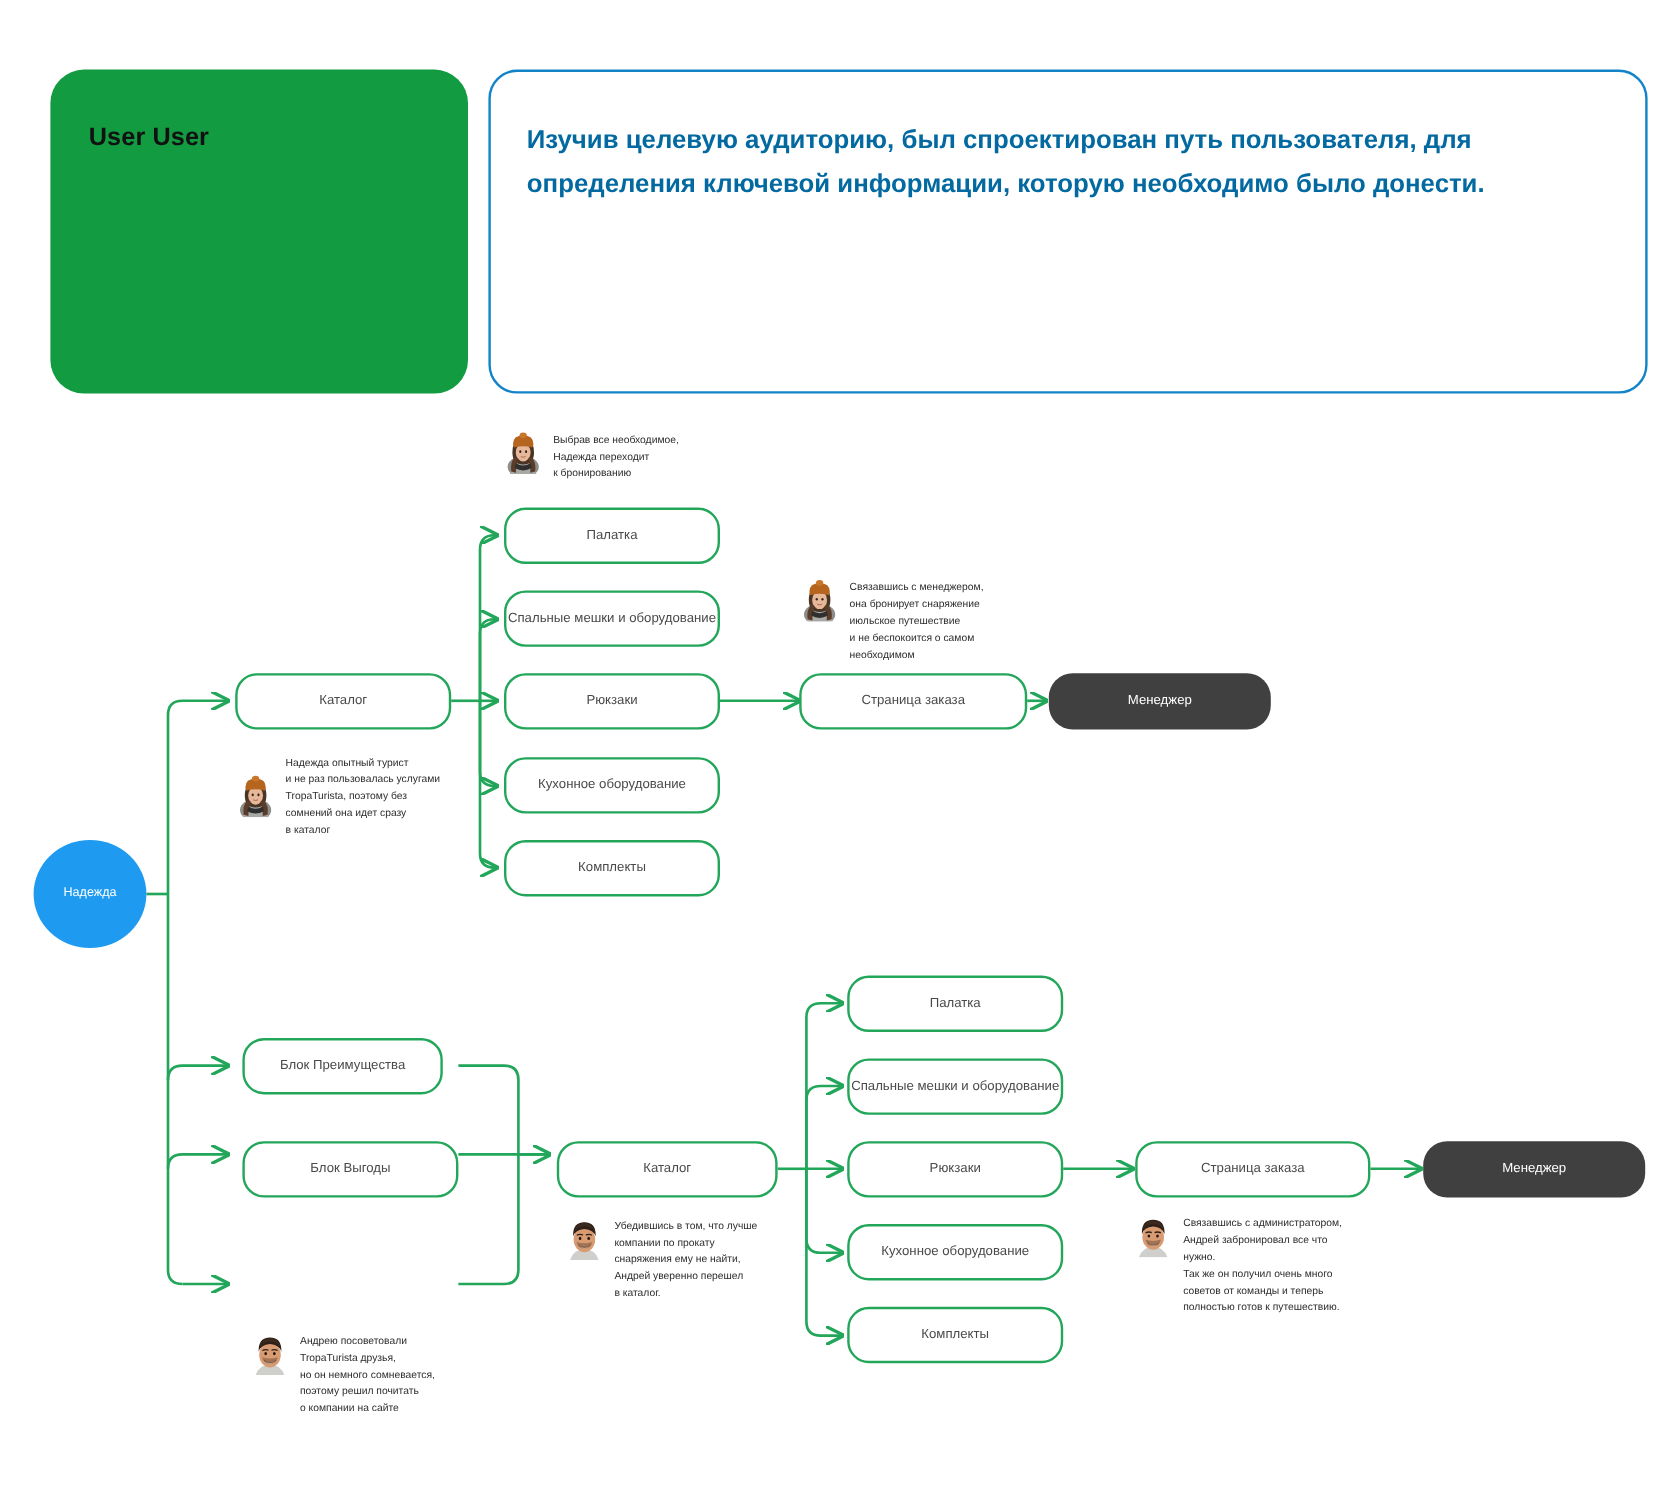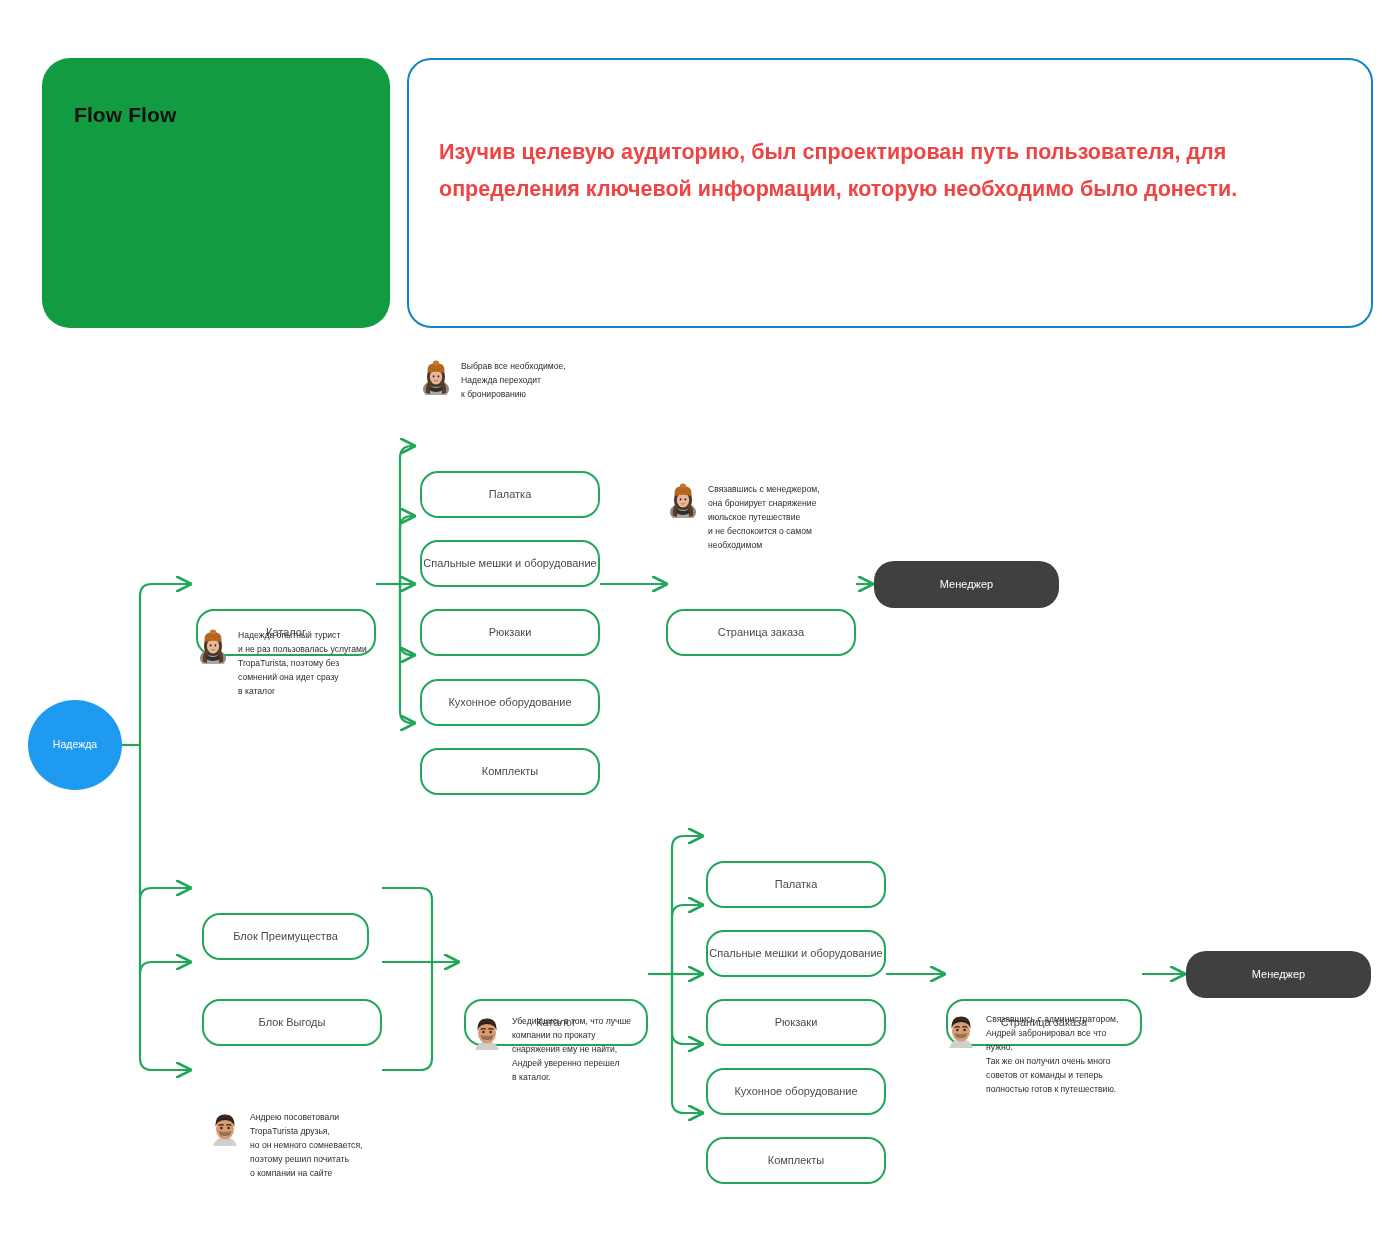--- a/index.html
+++ b/index.html
@@ -48,22 +48,21 @@
     box-sizing: border-box;
   }
   #header-desc-text {
     position: absolute;
     left: 30px;
     top: 38px;
     width: 880px;
     font-size: 21.5px;
     font-weight: bold;
     line-height: 1.72;
-    color: #ef4444;
-    margin-top: 36px;
+    color: #0369a1;
   }
 
   
   #flow-canvas {
     position: absolute;
     left: 0;
     top: 0;
     width: 1400px;
     height: 1239px;
   }
@@ -85,21 +84,20 @@
     justify-content: center;
     text-align: center;
     font-size: 11px;
     line-height: 1.3;
     color: #4a4a4a;
     border-radius: 18px;
   }
   .node.box {
     background: #ffffff;
     border: 2px solid #22A65A;
-    margin-top: 48px;
   }
   .node.blue-pill {
     background: #404040;
     border: none;
     color: #ffffff;
     border-radius: 20px;
   }
   .node.blue-circle {
     background: #1E9BF0;
     border: none;
@@ -130,21 +128,21 @@
   }
 
   
   .av-female { display:block; width:34px; height:36px; }
   .av-male   { display:block; width:34px; height:36px; }
 </style>
 </head>
 <body>
 
 <div id="header-green-card">
-  <div id="header-green-title">Flow Flow</div>
+  <div id="header-green-title">User User</div>
 </div>
 
 <div id="header-desc-card">
   <div id="header-desc-text">Изучив целевую аудиторию, был спроектирован путь пользователя, для определения ключевой информации, которую необходимо было донести.</div>
 </div>
 
 <div id="flow-canvas">
 
   <svg id="connector-layer" viewBox="0 0 1400 1239" width="1400" height="1239">
     <defs>
@@ -295,21 +293,21 @@
         <path d="M11 27 q6 4 12 0 l1 4 q-7 4 -14 0 z" fill="#2f2f2f"></path>
       </svg>
     </span>
     <span class="ann-text">Связавшись с менеджером,
 она бронирует снаряжение
 июльское путешествие
 и не беспокоится о самом
 необходимом</span>
   </div>
 
-  <div class="annotation" style="left:196px; top:628px;">
+  <div class="annotation" style="left:196px; top:628px;align-items:center;">
     <span class="avatar">
       <svg class="av-female" viewBox="0 0 34 36">
         <ellipse cx="17" cy="30" rx="13" ry="9" fill="#8d8d8a"></ellipse>
         <path d="M6 36 q3 -10 11 -10 q8 0 11 10 z" fill="#a8a8a4"></path>
         <path d="M8 18 q0 -11 9 -11 q9 0 9 11 q0 10 -9 10 q-9 0 -9 -10 z" fill="#4a3425"></path>
         <ellipse cx="17" cy="18" rx="6.2" ry="7.6" fill="#e6b899"></ellipse>
         <path d="M8.5 11 q0 -7 8.5 -7 q8.5 0 8.5 7 q0 2 -1 3 q-7.5 -2.4 -15 0 q-1 -1 -1 -3 z" fill="#b5651d"></path>
         <ellipse cx="17" cy="3.8" rx="3" ry="2.4" fill="#c9762a"></ellipse>
         <ellipse cx="14.6" cy="17.4" rx="0.9" ry="1.1" fill="#33231a"></ellipse>
         <ellipse cx="19.4" cy="17.4" rx="0.9" ry="1.1" fill="#33231a"></ellipse>

